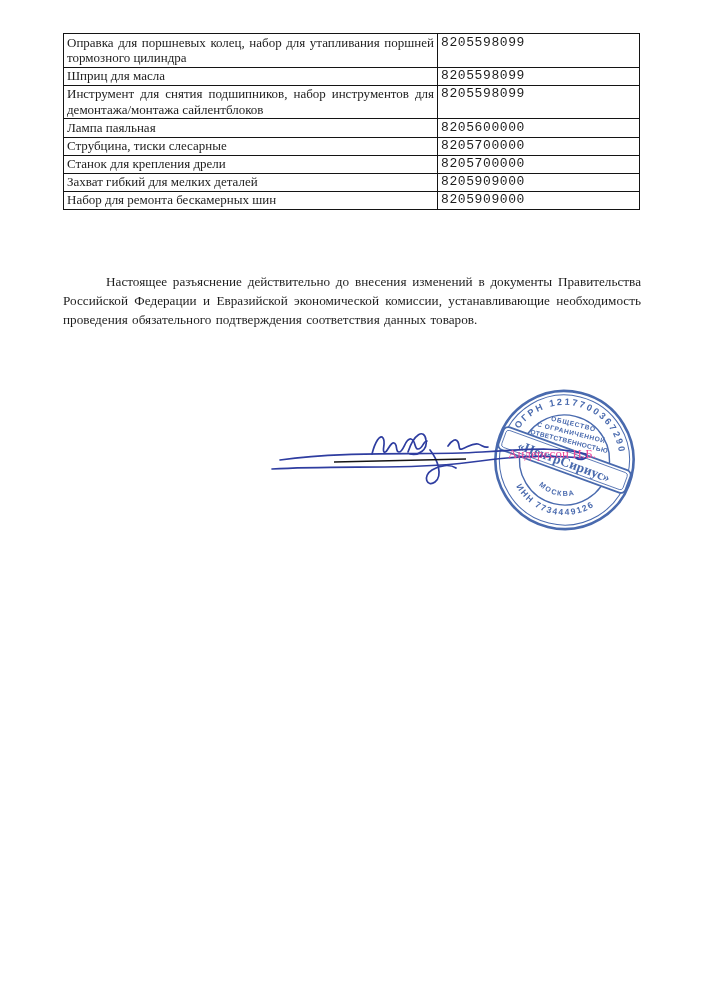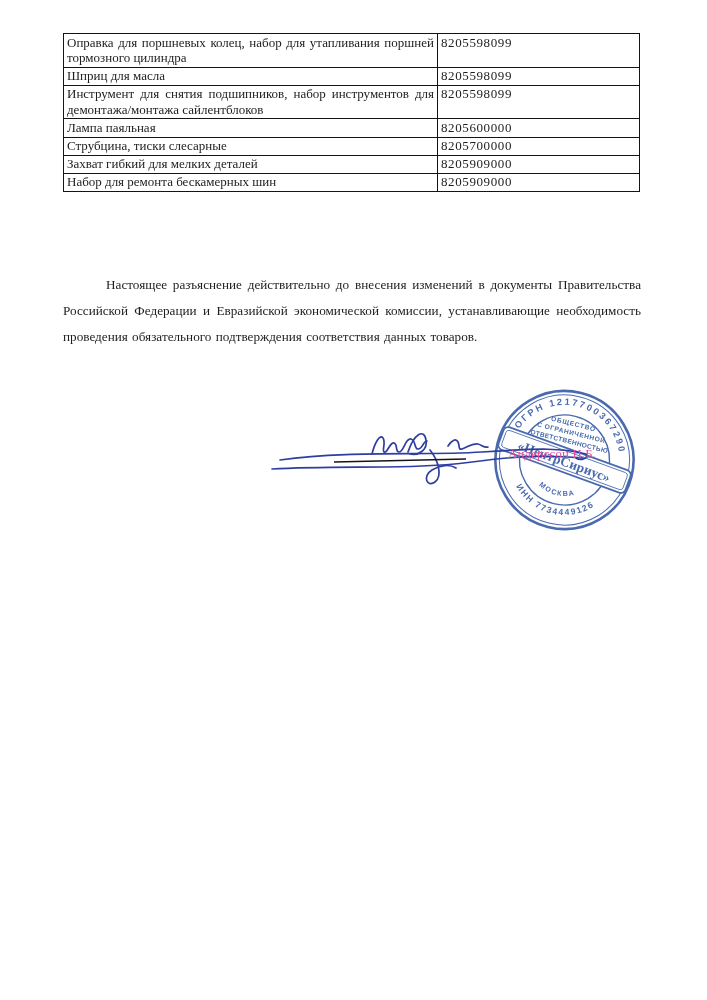--- a/index.html
+++ b/index.html
@@ -8,25 +8,25 @@
     background:#ffffff; overflow:hidden;
     font-family:"Liberation Serif", serif; color:#1d1d1d;
   }
 
   
   table.codes { position:absolute; left:63px; top:33px; width:577px;
     border-collapse:collapse; table-layout:fixed; }
   table.codes td { border:1.5px solid #141414; vertical-align:top;
     font-size:13px; line-height:15.6px; padding:0.5px 3px 1px 3px; }
   td.cell-item { width:367px; text-align:justify;margin-top:27px; }
-  td.cell-code { letter-spacing:0.6px; }
+  td.cell-code { letter-spacing:0.6px;font-family:Liberation Mono, monospace; }
 
   
   .paragraphs { position:absolute; left:63px; top:272px; width:578px; }
-  .paragraphs p { margin:0 0 17px 0; font-size:13.2px; line-height:26px;
+  .paragraphs p { margin:0 0 17px 0; font-size:13.2px; line-height:19px;
     text-align:justify; text-indent:43px; word-spacing:1px; }
 
   
   .sig-block { position:absolute; left:68px; top:430px; font-size:13.2px; line-height:17px; }
 
   .signature-svg { position:absolute; left:262px; top:412px; width:340px; height:92px; z-index:3; }
 
   .stamp-svg { position:absolute; left:488px; top:387px; width:153px; height:148px; z-index:2; opacity:0.93; }
   .stamp-svg text { font-family:"Liberation Sans", sans-serif; }
 
@@ -51,20 +51,24 @@
         <tr>
           <td class="cell-item">Инструмент для снятия подшипников, набор инструментов для демонтажа/монтажа сайлентблоков</td>
           <td class="cell-code">8205598099</td>
         </tr>
         <tr>
           <td class="cell-item">Лампа паяльная</td>
           <td class="cell-code">8205600000</td>
         </tr>
         <tr>
           <td class="cell-item">Струбцина, тиски слесарные</td>
+          <td class="cell-code">8205700000</td>
+        </tr>
+        <tr>
+          <td class="cell-item">Станок для крепления дрели</td>
           <td class="cell-code">8205700000</td>
         </tr>
         <tr>
           <td class="cell-item">Захват гибкий для мелких деталей</td>
           <td class="cell-code">8205909000</td>
         </tr>
         <tr>
           <td class="cell-item">Набор для ремонта бескамерных шин</td>
           <td class="cell-code">8205909000</td>
         </tr>

